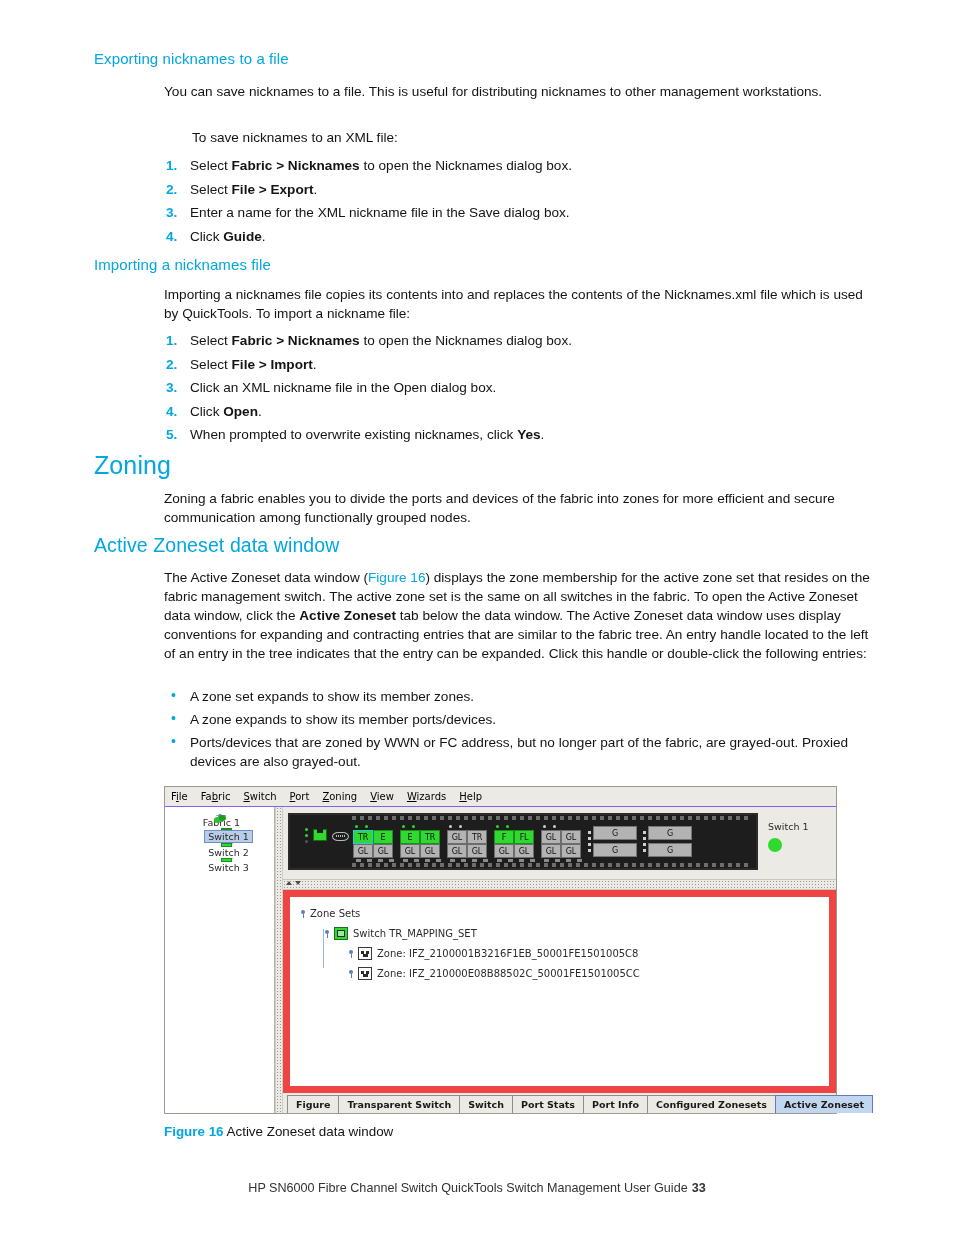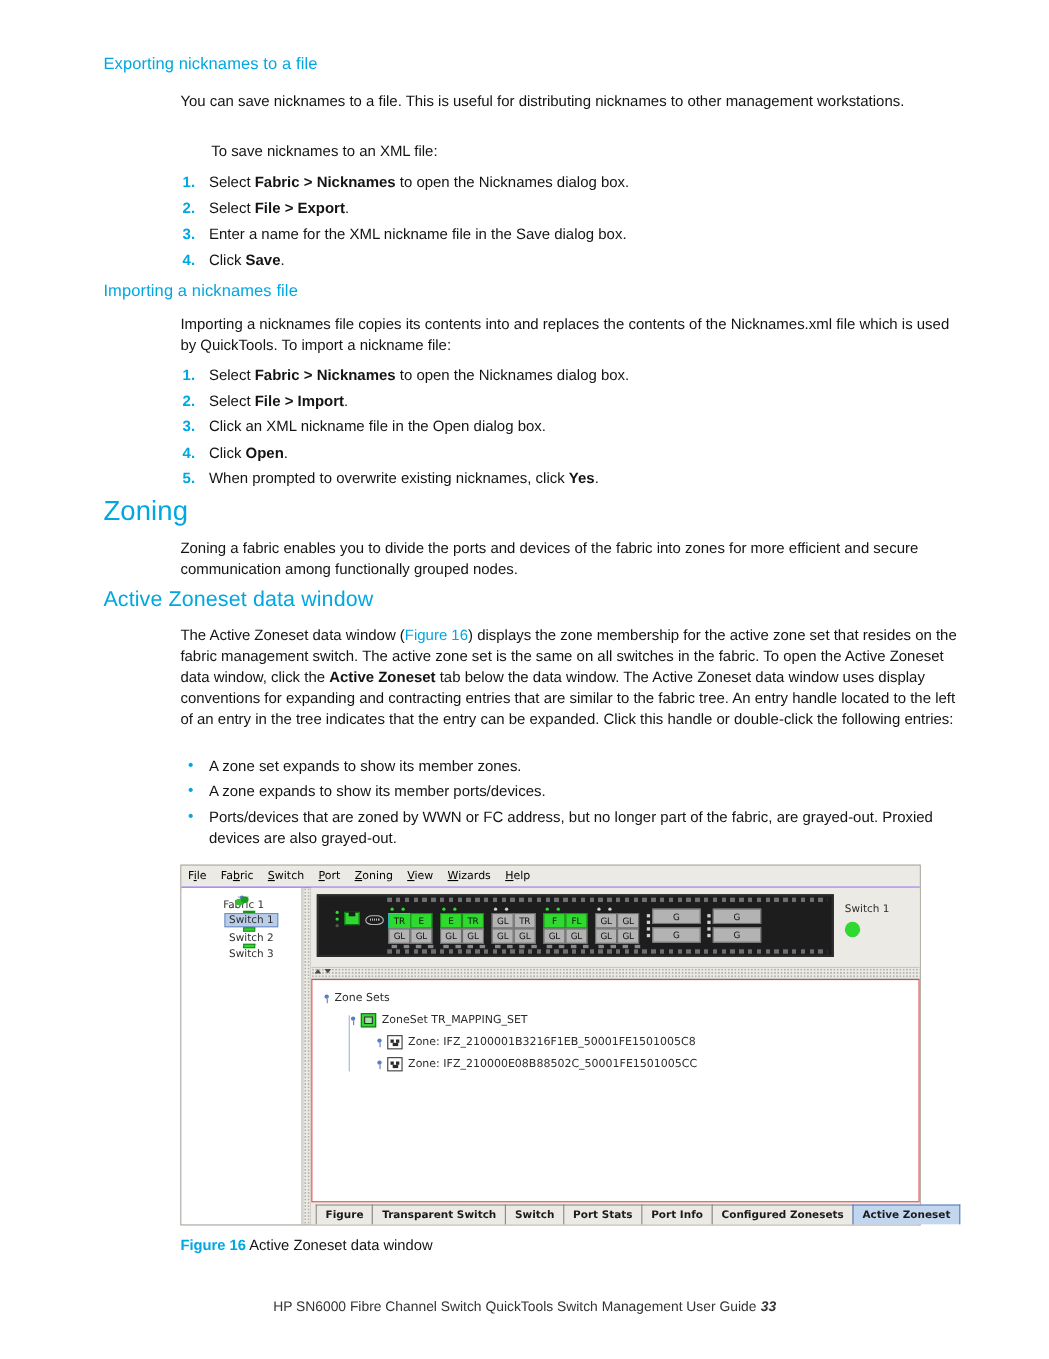--- a/index.html
+++ b/index.html
@@ -104,21 +104,20 @@
     top: 1181px;
     width: 954px;
     text-align: center;
     font-size: 12.6px;
     color: #333;
   }
   .footer .pg {
     display: inline-block;
     margin-left: 4px;
     font-weight: bold;
-    font-style: italic;
   }
 
   
   .app {
     position: absolute;
     left: 164px;
     top: 786px;
     width: 673px;
     height: 328px;
     background: #eceae4;
@@ -375,21 +374,21 @@
     width: 0; height: 0; display:block;
     border-left: 3px solid transparent;
     border-right: 3px solid transparent;
   }
   .hsplit .arrows i.up { border-bottom: 4px solid #4a4a4a; }
   .hsplit .arrows i.dn { border-top: 4px solid #4a4a4a; }
 
   .datawin {
     flex: 1;
     background: #ffffff;
-    border: 1px solid #ef4444;
+    border: 7px solid #ef4444;
     margin: 0;
     overflow: hidden;
     position: relative;
     padding: 6px 0 0 8px;
     box-sizing: border-box;
   }
   .zrow {
     display: flex;
     align-items: center;
     height: 20px;
@@ -484,21 +483,21 @@
     <li>
       <span class="num">2.</span>
       <span>Select </span><span class="b">File &gt; Export</span><span>.</span>
     </li>
     <li>
       <span class="num">3.</span>
       <span>Enter a name for the XML nickname file in the Save dialog box.</span><span class="b"></span><span></span>
     </li>
     <li>
       <span class="num">4.</span>
-      <span>Click </span><span class="b">Save</span><span>.</span>
+      <span>Click </span><span class="b">Guide</span><span>.</span>
     </li>
   </ol>
 
   <h3 class="sub-head" style="left:94px; top:256px;">Importing a nicknames file</h3>
 
   <p class="body-text" style="left:164px; top:285px; width:700px;">Importing a nicknames file copies its contents into and replaces the contents of the Nicknames.xml file which is used by QuickTools. To import a nickname file:</p>
 
   <ol class="steps" style="left:164px; top:331px; width:700px;">
     <li>
       <span class="num">1.</span>
@@ -751,21 +750,21 @@
           <div class="vline"></div>
 
           <div class="zrow l1">
             <span class="handle"></span>
             <span>Zone Sets</span>
           </div>
 
           <div class="zrow l2">
             <span class="handle"></span>
             <span class="zs-icon"></span>
-            <span>ZoneSet TR_MAPPING_SET</span>
+            <span>Switch TR_MAPPING_SET</span>
           </div>
 
           <div class="zrow l3">
             <span class="handle"></span>
             <span class="z-icon">
                 <em></em>
               </span>
             <span>Zone: IFZ_2100001B3216F1EB_50001FE1501005C8</span>
           </div>
 

